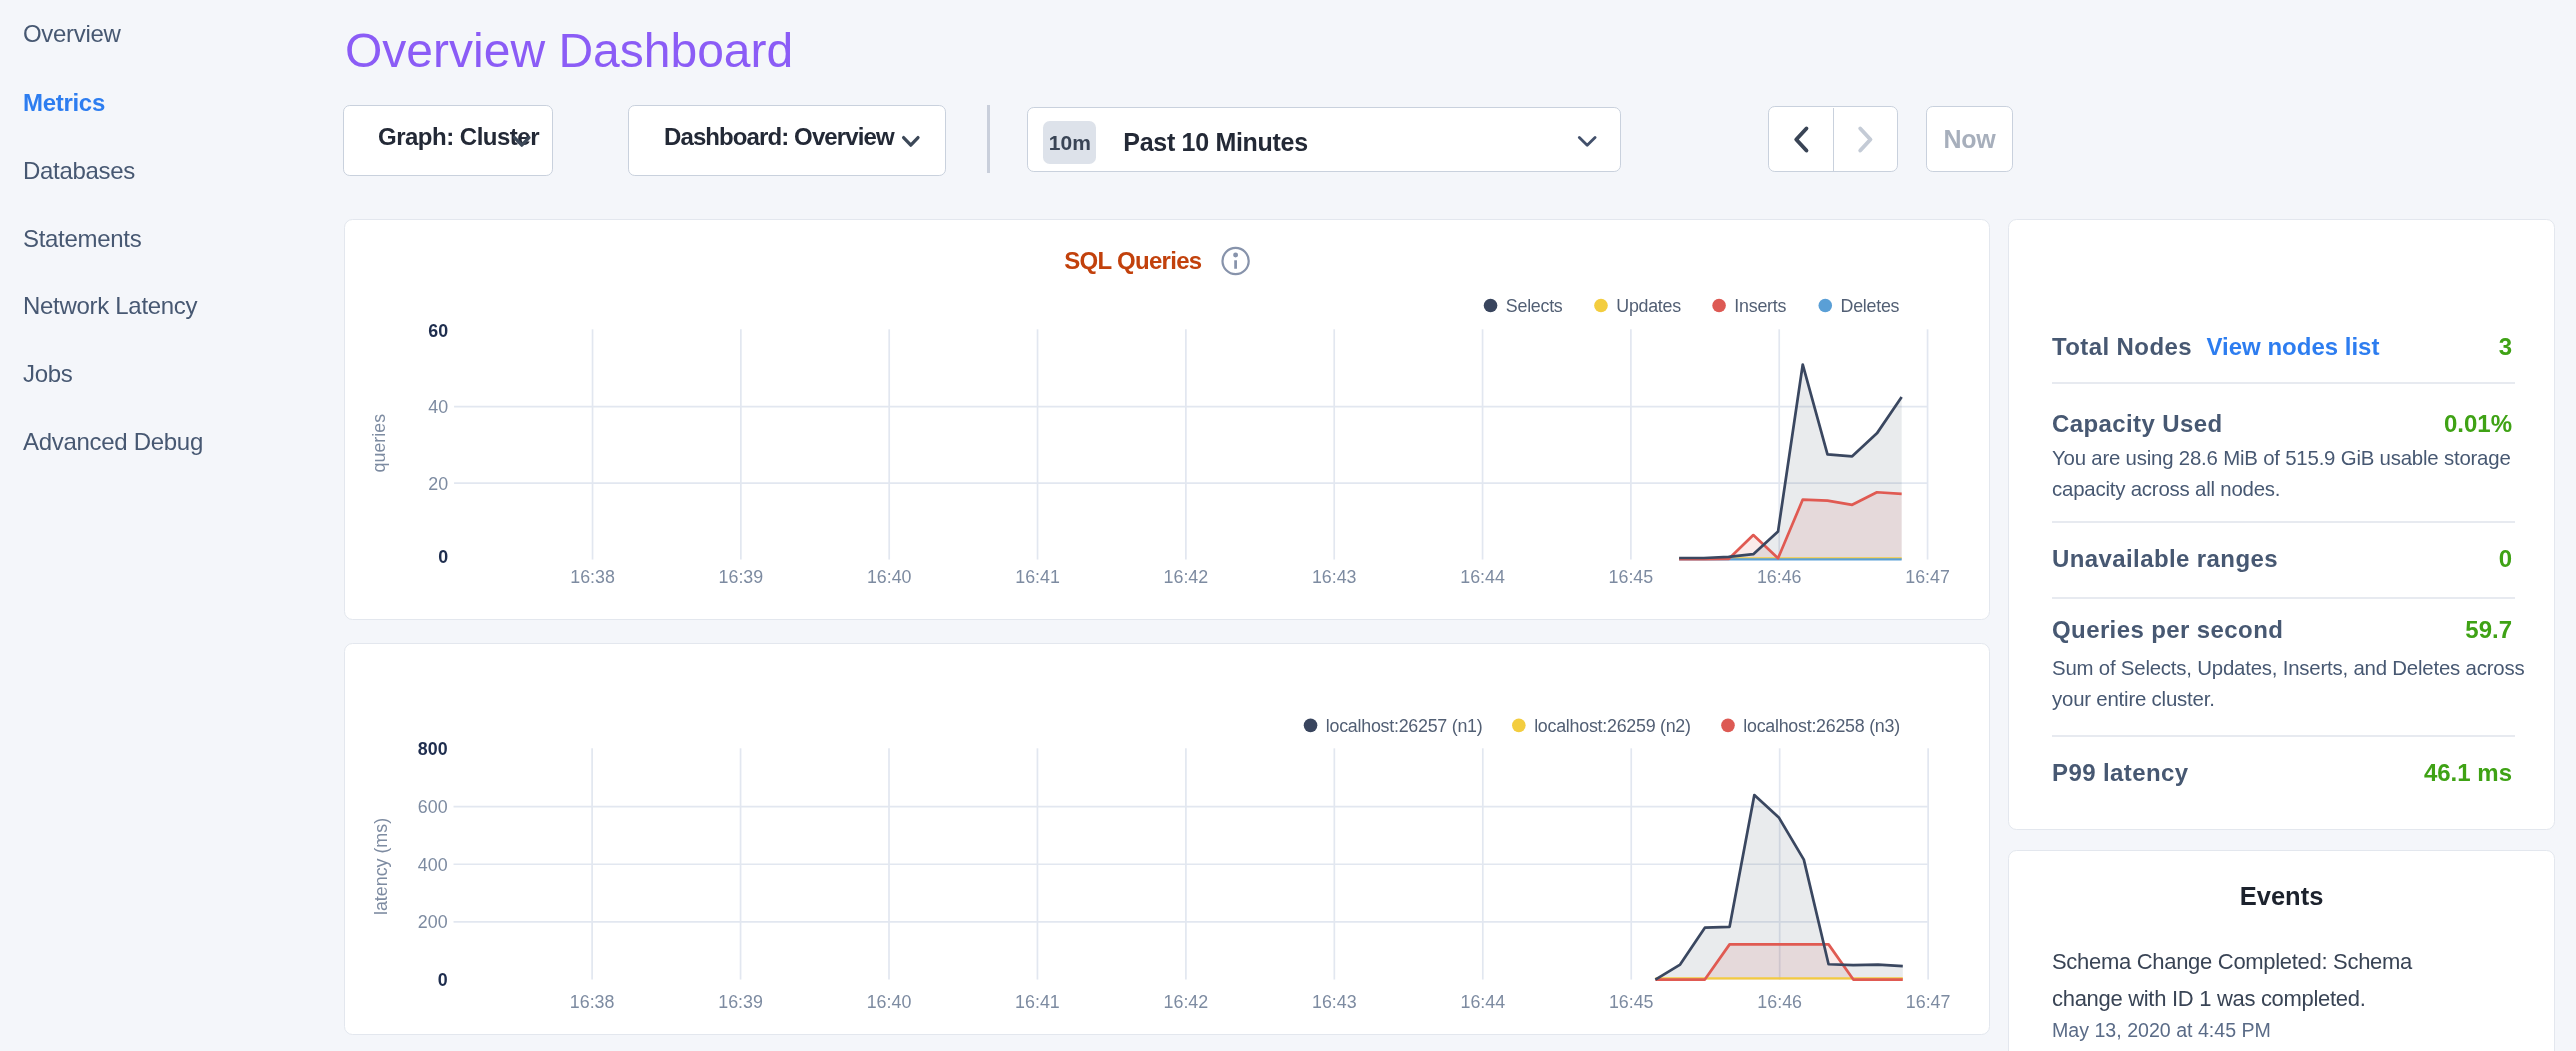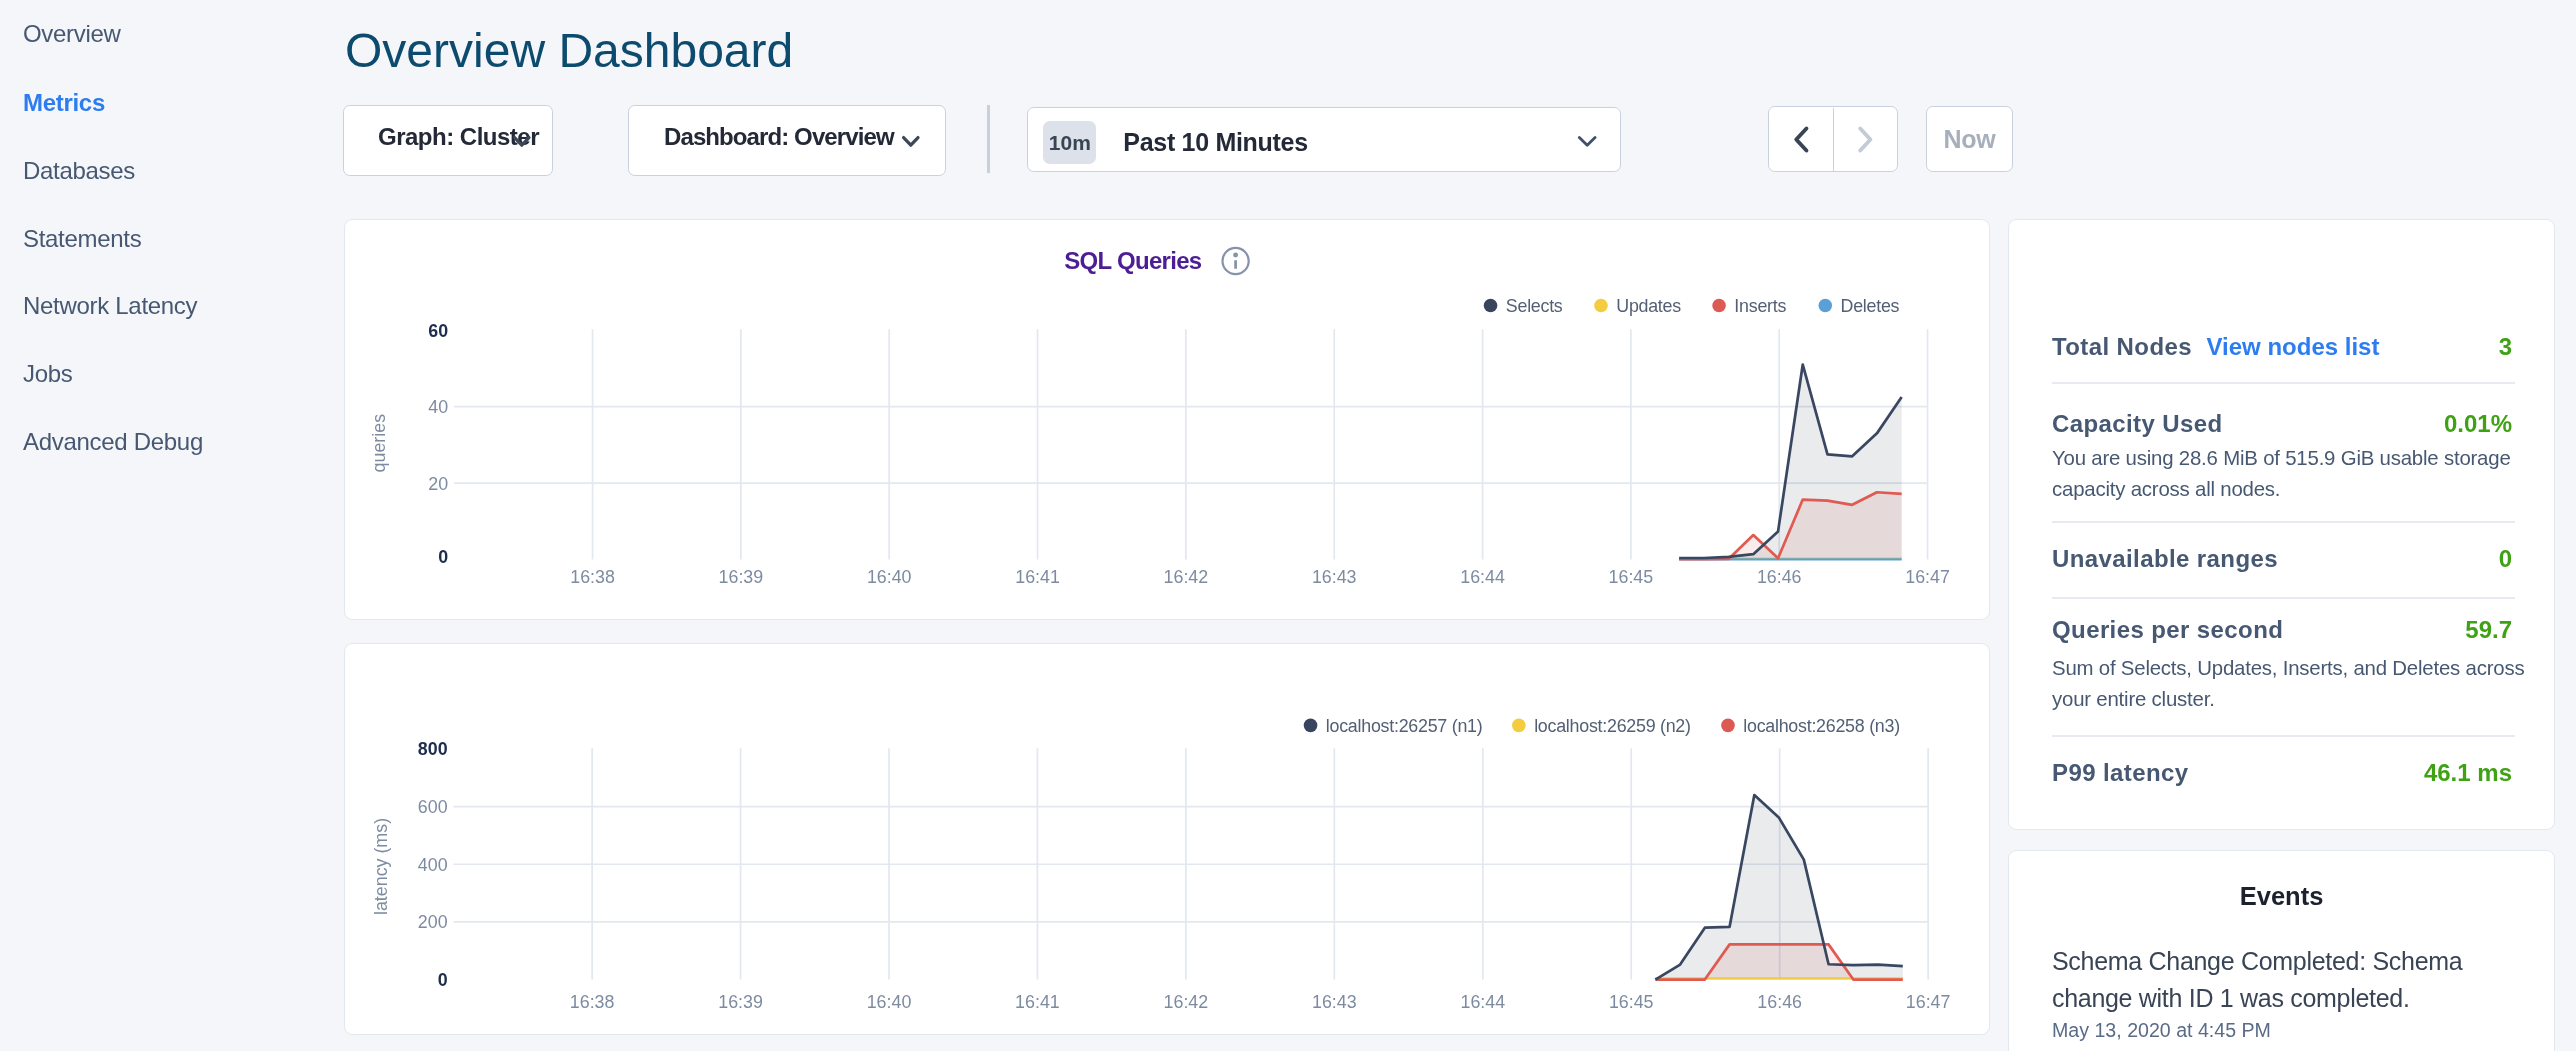--- a/index.html
+++ b/index.html
@@ -6,38 +6,38 @@
 html,body { width:2576px; height:1051px; overflow:hidden; background:#f4f6fa;
   font-family:"Liberation Sans", sans-serif; }
 .abs { position:absolute; }
 .nav { position:absolute; left:23px; font-size:24px; color:#475872; line-height:29px; letter-spacing:-0.3px;}
 .panel { position:absolute; background:#fff; border:1.7px solid #e3e7ee; border-radius:8.5px; }
 .btn { position:absolute; background:#fff; border:1.7px solid #c9d1dd; border-radius:6.8px;
   display:flex; align-items:center; white-space:nowrap; }
 .btxt { font-size:24px; font-weight:bold; color:#232936; letter-spacing:-0.5px; }
 .ctitle { position:absolute; left:0; right:0; display:flex; justify-content:center;
   align-items:center; gap:29px; }
-.ctxt { font-size:24px; font-weight:bold; color:#4c1d95; letter-spacing:-0.7px; }
+.ctxt { font-size:24px; font-weight:bold; color:#c2410c; letter-spacing:-0.7px; }
 .glabel { font-size:24px; font-weight:bold; color:#475872; letter-spacing:0.4px; }
 .gval { font-size:24px; font-weight:bold; color:#3fa215; }
 .spara { font-size:20.4px; color:#475872; line-height:31px; letter-spacing:-0.2px;}
 .divider { position:absolute; left:43px; right:39px; height:1.7px; background:#e7eaf0; }
 </style>
 </head>
 <body>
 
 <div class="nav" style="top:18.7px;">Overview</div>
 <div class="nav" style="top:88px; color:#2d7df0; font-weight:bold;">Metrics</div>
 <div class="nav" style="top:156px;">Databases</div>
 <div class="nav" style="top:224px;">Statements</div>
 <div class="nav" style="top:291px;">Network Latency</div>
 <div class="nav" style="top:359px;">Jobs</div>
 <div class="nav" style="top:427px;">Advanced Debug</div>
 
-<div class="abs" style="left:345px; top:23px; font-size:48px; color:#0c4a6e;">Overview Dashboard</div>
+<div class="abs" style="left:345px; top:23px; font-size:48px; color:#8b5cf6;">Overview Dashboard</div>
 
 <div class="btn" style="left:343px; top:105px; width:210px; height:71px; padding-left:34px; padding-bottom:6.8px;">
   <span class="btxt">Graph: Cluster</span>
   <svg width="19.6" height="13.6" style="position:absolute; right:20.4px; top:29px;" viewBox="0 0 23 16">
       <polyline points="3,3 11.5,12 20,3" fill="none" stroke="#3c4858" stroke-width="3.8" stroke-linecap="round" stroke-linejoin="round"></polyline>
     </svg>
 </div>
 <div class="btn" style="left:628px; top:105px; width:318px; height:71px; padding-left:35px; padding-bottom:6.8px;">
   <span class="btxt" style="letter-spacing:-0.9px;">Dashboard: Overview</span>
   <svg width="19.6" height="13.6" style="position:absolute; right:24px; top:29px;" viewBox="0 0 23 16">
@@ -181,16 +181,16 @@
   <div class="abs glabel" style="left:43px; top:396px;">Queries per second</div>
   <div class="abs gval" style="right:42px; top:396px;">59.7</div>
   <div class="abs spara" style="left:43px; top:433px;">Sum of Selects, Updates, Inserts, and Deletes across<br>your entire cluster.</div>
   <div class="divider" style="top:515px;"></div>
   <div class="abs glabel" style="left:43px; top:539px;">P99 latency</div>
   <div class="abs gval" style="right:42px; top:539px;">46.1 ms</div>
 </div>
 
 <div class="panel" style="left:2008px; top:850px; width:547px; height:340px;">
   <div class="abs" style="left:0; right:0; top:31px; text-align:center; font-size:25.5px; font-weight:bold; color:#1c222d;">Events</div>
-  <div class="abs" style="left:43px; top:92px; font-size:25px; color:#394455; line-height:37px; letter-spacing:-0.3px;">Schema Change Completed: Schema<br>change with ID 1 was completed.</div>
+  <div class="abs" style="left:43px; top:92px; font-size:22px; color:#394455; line-height:37px; letter-spacing:-0.3px;">Schema Change Completed: Schema<br>change with ID 1 was completed.</div>
   <div class="abs" style="left:43px; top:168px; font-size:19.6px; color:#5a6b87;">May 13, 2020 at 4:45 PM</div>
 </div>
 
 
 </body></html>

